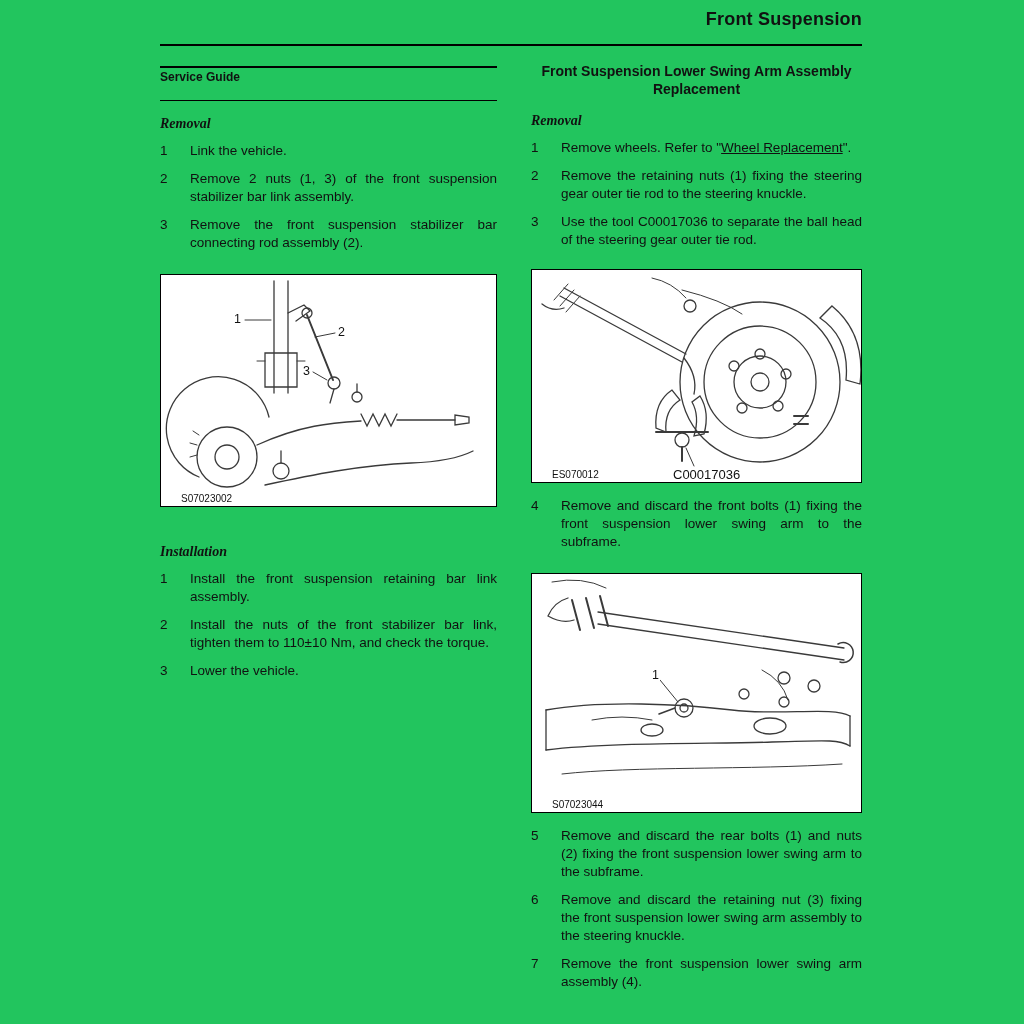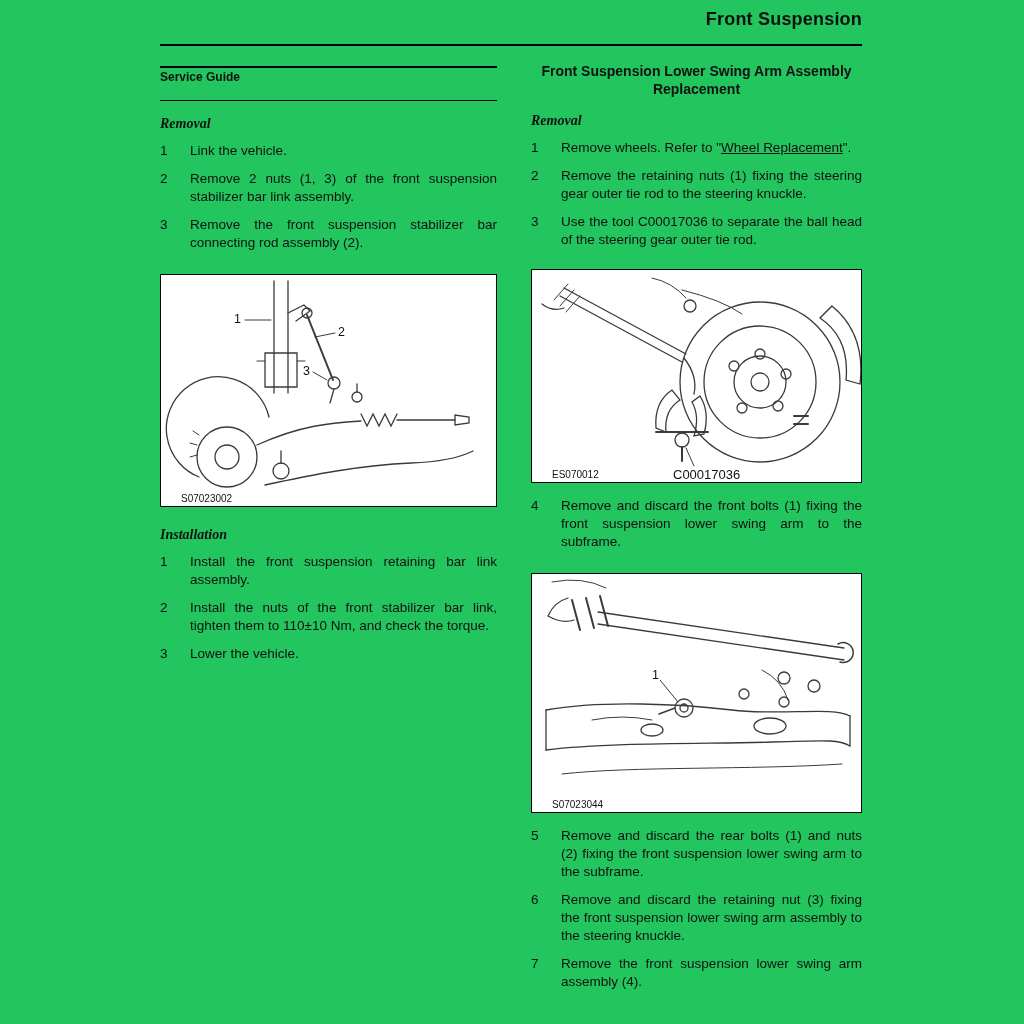--- a/index.html
+++ b/index.html
@@ -127,21 +127,21 @@
             <path d="M174,58 l-20,4" stroke-width="1"></path>
             <path d="M152,97 l14,8" stroke-width="1"></path>
           </g>
         </svg>
         <span class="callout" style="left:72px; top:38px;">1</span>
         <span class="callout" style="left:176px; top:51px;">2</span>
         <span class="callout" style="left:141px; top:90px;">3</span>
         <span class="fig-label">S07023002</span>
       </div>
 
-      <div class="sub-label" style="margin-top:20px;">Installation</div>
+      <div class="sub-label" style="margin-top:37px;">Installation</div>
 
       <div class="step">
         <span class="num">1</span>
         <span class="txt">Install the front suspension retaining bar link assembly.</span>
       </div>
       <div class="step">
         <span class="num">2</span>
         <span class="txt">Install the nuts of the front stabilizer bar link, tighten them to 110±10 Nm, and check the torque.</span>
       </div>
       <div class="step">

